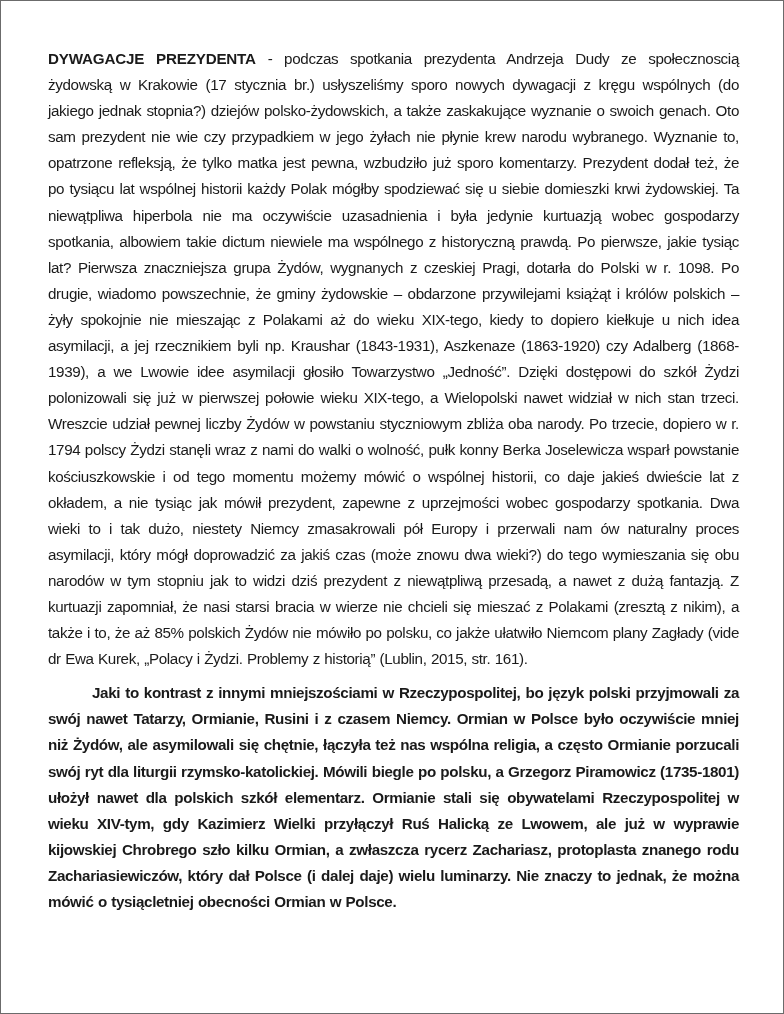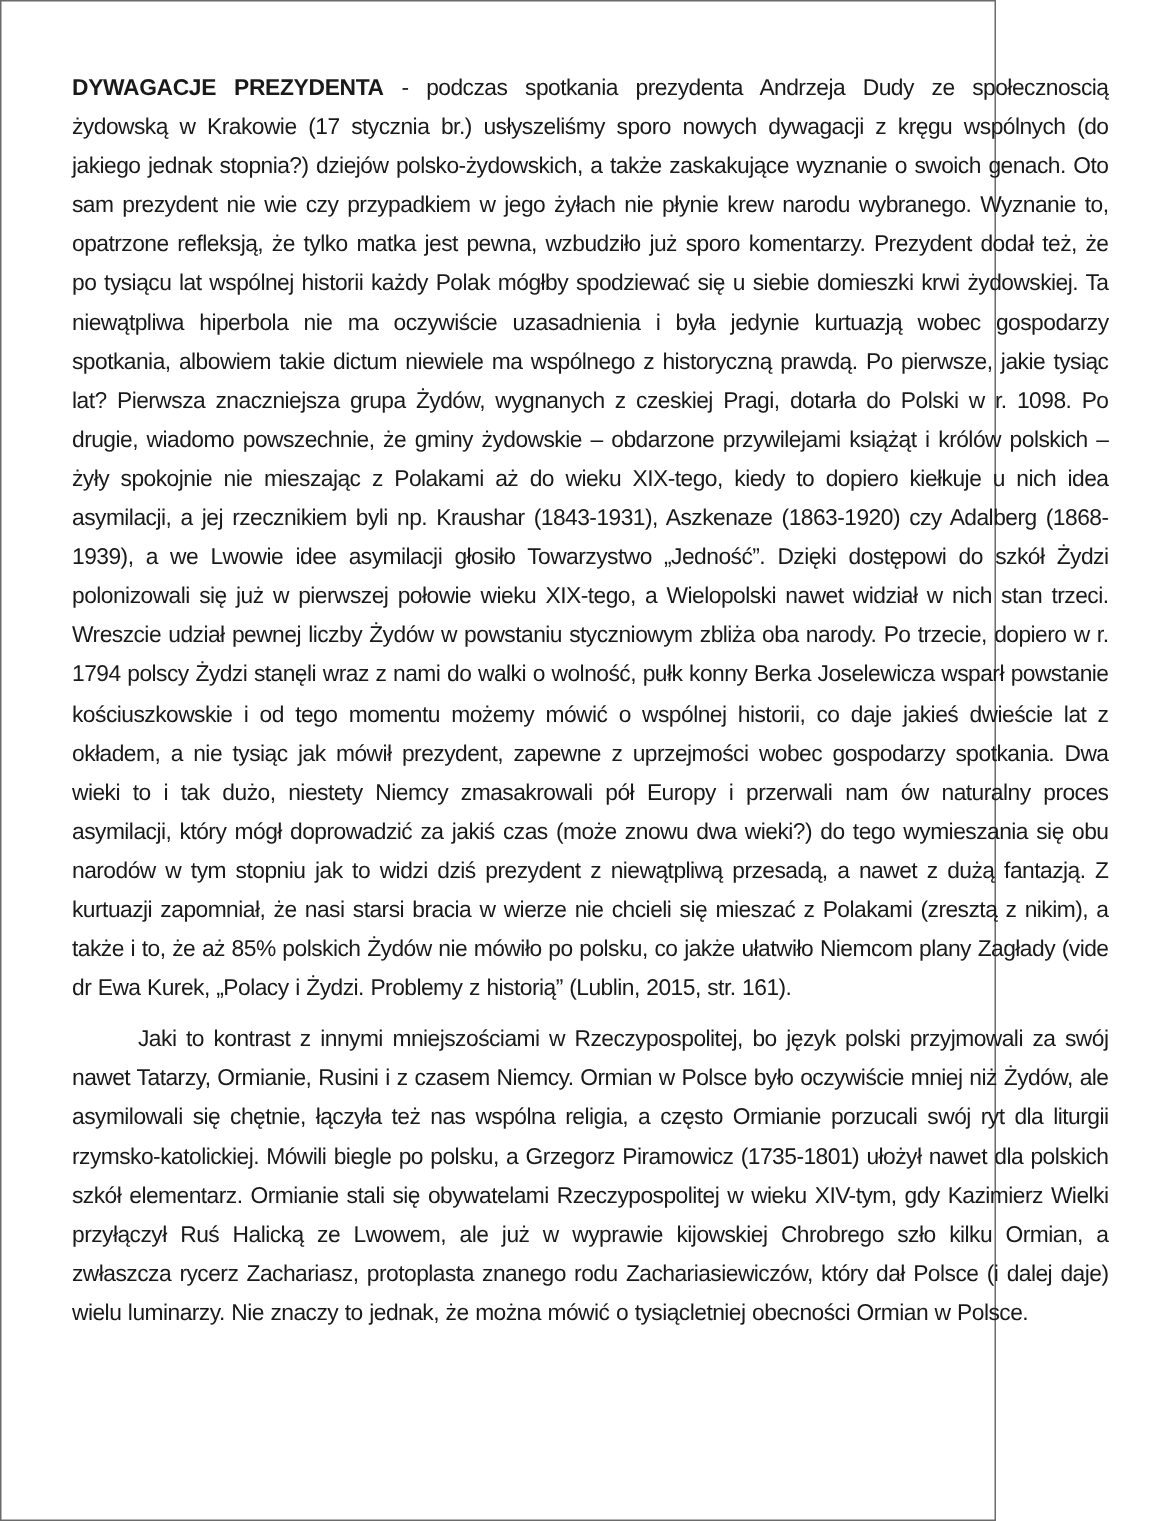--- a/index.html
+++ b/index.html
@@ -8,21 +8,21 @@
       background: #ffffff;
     }
     body {
       width: 784px;
       height: 1014px;
       overflow: hidden;
     }
     .page {
       position: relative;
       box-sizing: border-box;
-      width: 664px;
+      width: 784px;
       height: 1014px;
       border: 1px solid #6b6b6b;
       background: #ffffff;
     }
     .content {
       position: absolute;
       left: 47px;
       top: 45px;
       width: 691px;
       font-family: "Liberation Sans", "DejaVu Sans", sans-serif;
@@ -31,20 +31,21 @@
       color: #1a1a1a;
       text-align: justify;
       letter-spacing: -0.35px;
       word-spacing: 0.5px;
     }
     .para {
       margin: 0;
     }
     .para + .para {
       margin-top: 8px;
+      font-weight: bold;
     }
     .para.indent {
       text-indent: 44px;
     }
     .lead {
       font-weight: bold;
       letter-spacing: -0.2px;
     }
   </style>
 </head>

